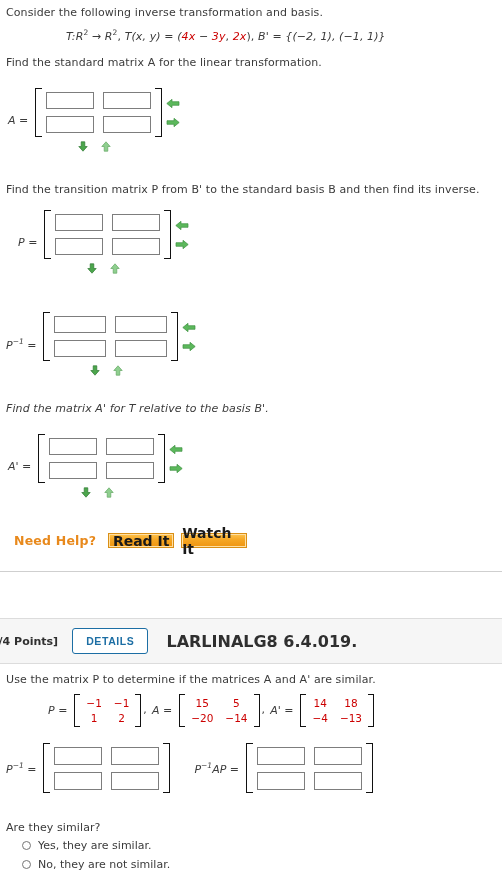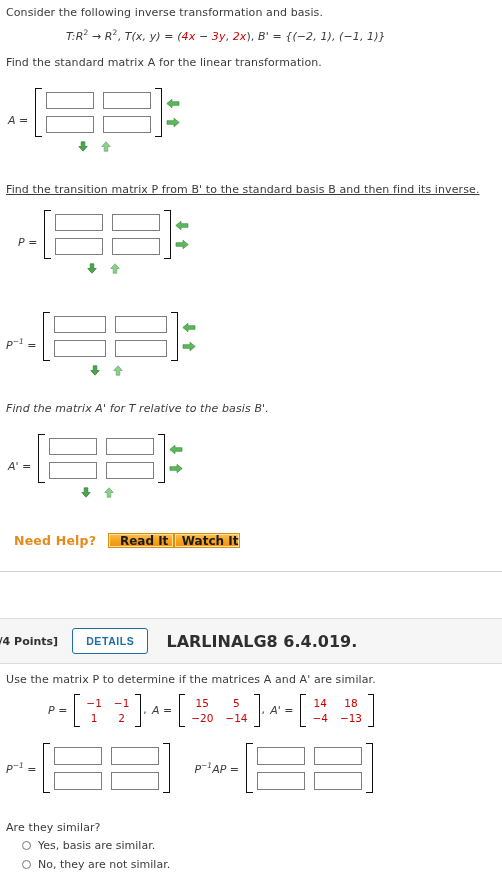--- a/index.html
+++ b/index.html
@@ -105,27 +105,27 @@
     margin-right: 12px;
     letter-spacing: 0.2px;
   }
   .helpbtn {
     width: 66px;
     height: 15px;
     border: 1px solid #d98f16;
     background: linear-gradient(#ffc34d 0%, #f5a623 45%, #ef9511 100%);
     box-shadow: inset 0 0 0 1px #ffe0a3;
     color: #1a1a1a;
-    font-size: 12px;
+    font-size: 14px;
     font-weight: bold;
     display: flex;
     align-items: center;
     justify-content: center;
+    margin-right: 7px;
     cursor: pointer;
-    padding-left: 6px;
   }
 
   
   .divider {
     border: 0;
     border-top: 1px solid #cfcfcf;
     margin: 0;
   }
   .qheader {
     background: #f6f6f6;
@@ -241,21 +241,21 @@
       <svg class="arrow" viewBox="0 0 10 11">
           <use href="#g-arrow-down"></use>
         </svg>
       <svg class="arrow" viewBox="0 0 10 11">
           <use href="#g-arrow-up"></use>
         </svg>
     </div>
   </div>
 </div>
 
-<div class="abs prose" style="left:6px; top:183px; width:480px;text-decoration:underline;">
+<div class="abs prose" style="left:6px; top:183px; width:480px;">
   <span>Find the transition matrix P from B' to the standard basis B and then find its inverse.</span>
 </div>
 
 <div class="abs mrow" style="left:18px; top:210px;">
   <span class="mlabel">P  =</span>
   <div class="mwrap">
     <div class="mgrid-line">
       <div class="brk brk-l"></div>
       <div class="cells">
         <input class="cell" style="">
@@ -438,19 +438,19 @@
   </div>
 </div>
 
 <div class="abs prose" style="left:6px; top:821px;">
   <span>Are they similar?</span>
 </div>
 
 <div class="abs" style="left:6px; top:833px; width:300px;">
   <div class="radio-row">
     <span class="radio"></span>
-    <span class="radio-label">Yes, basis are similar.</span>
+    <span class="radio-label">Yes, they are similar.</span>
   </div>
   <div class="radio-row">
     <span class="radio"></span>
     <span class="radio-label">No, they are not similar.</span>
   </div>
 </div>
 
 </body></html>

